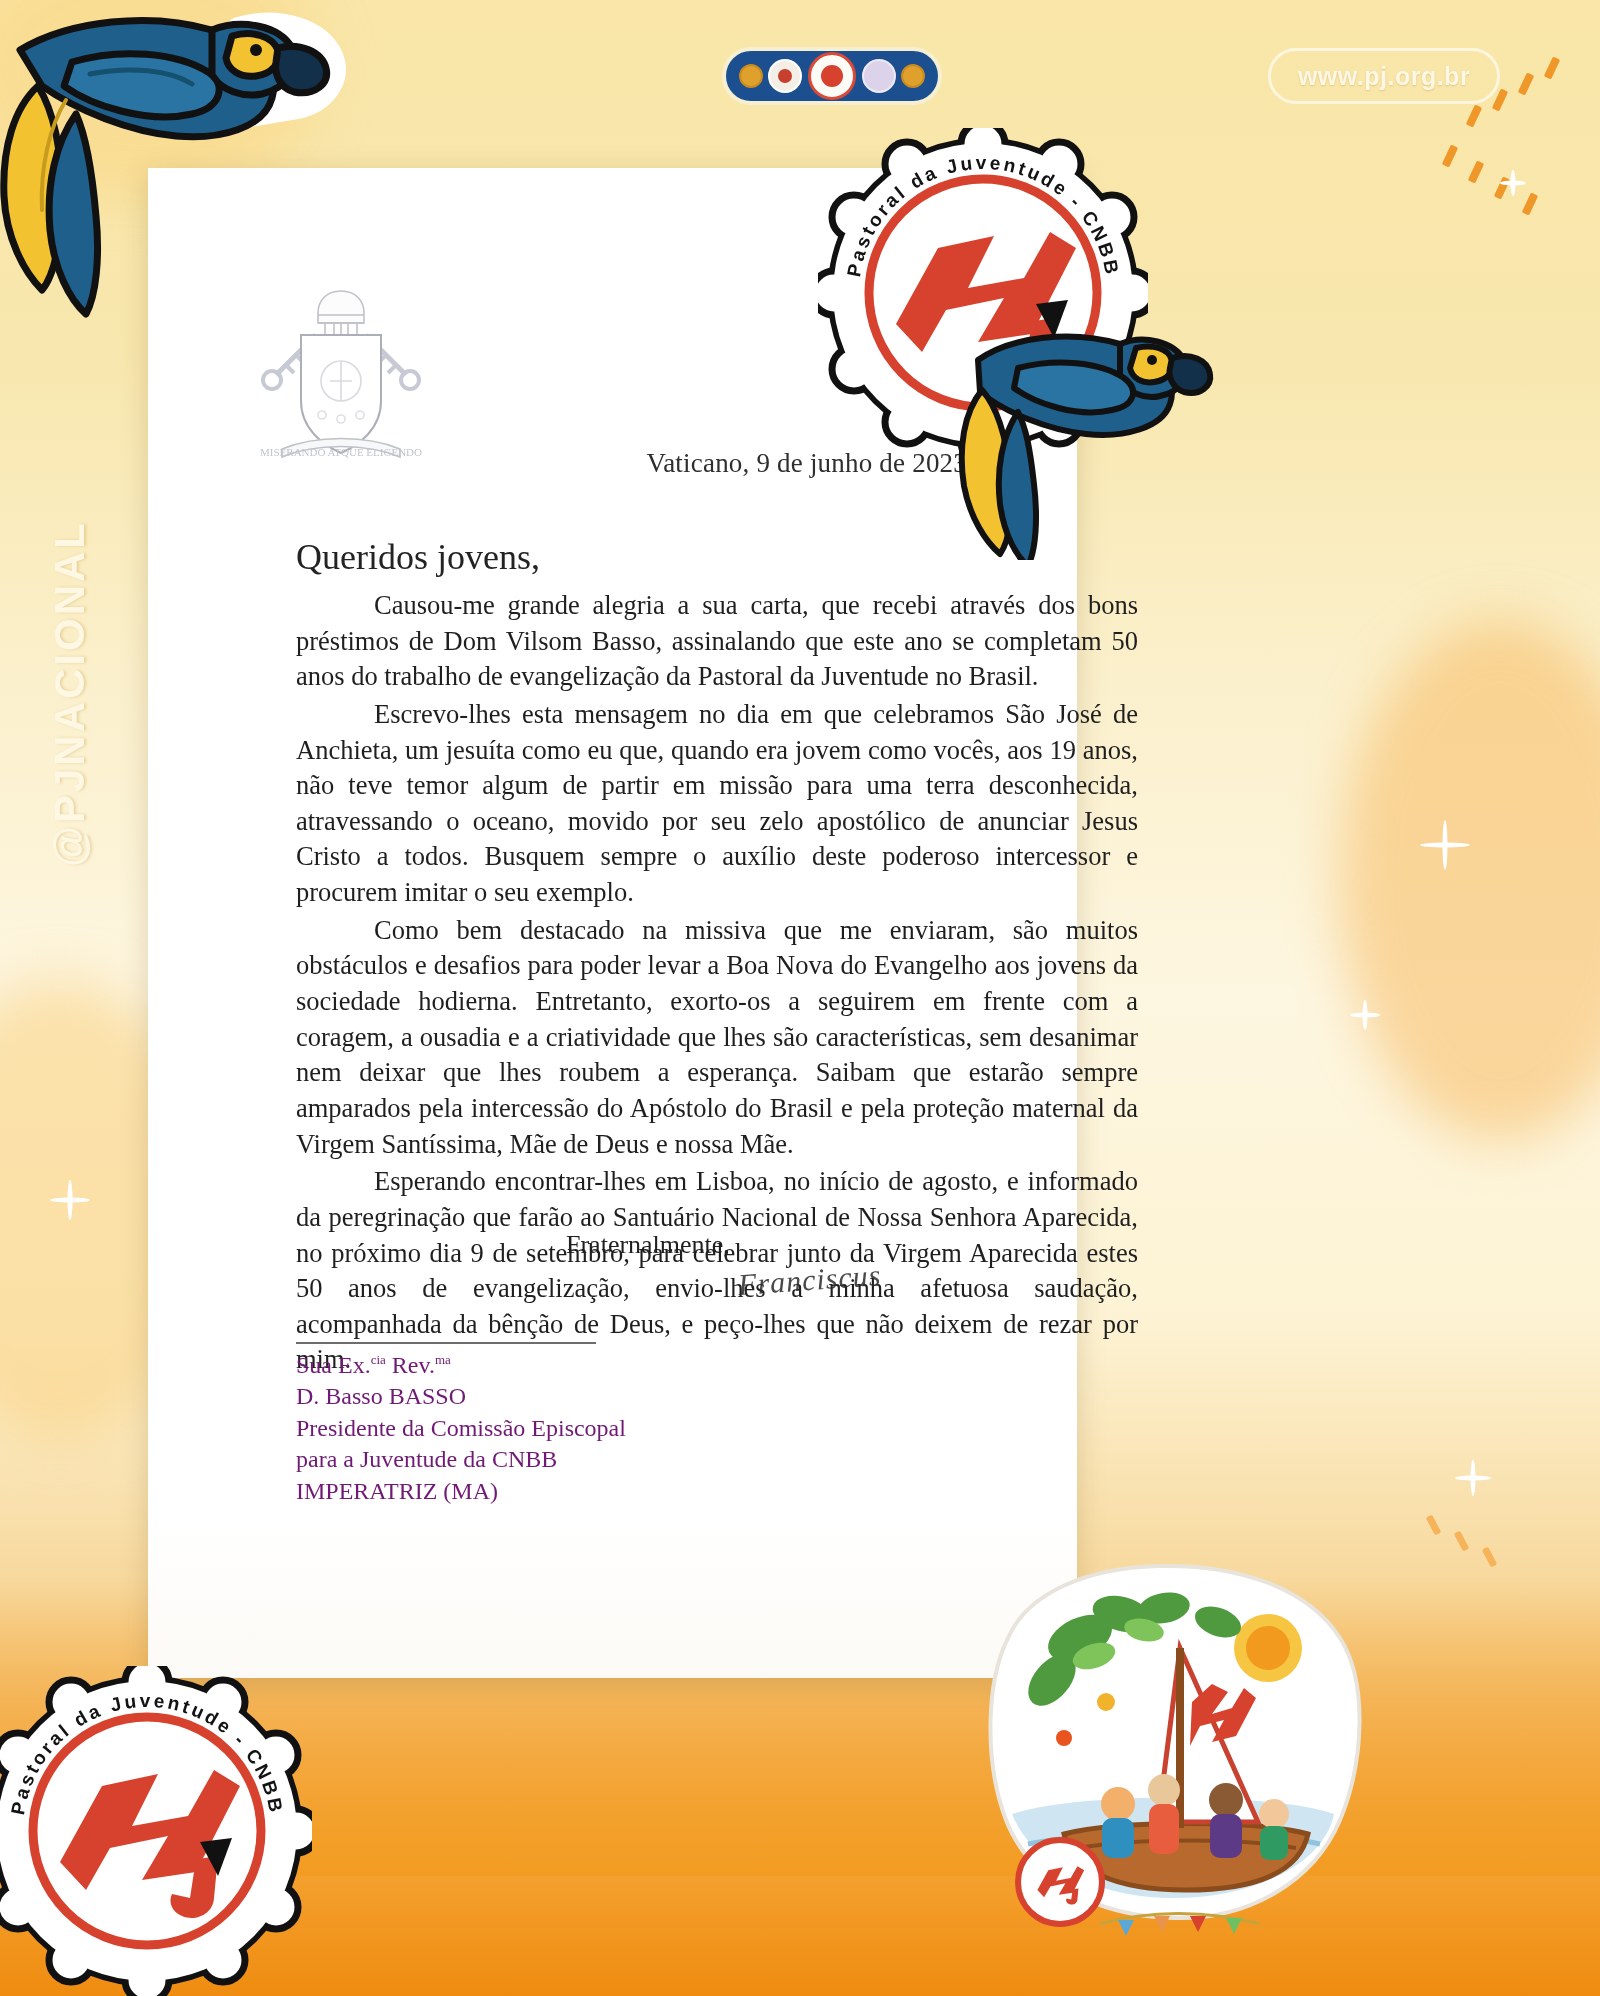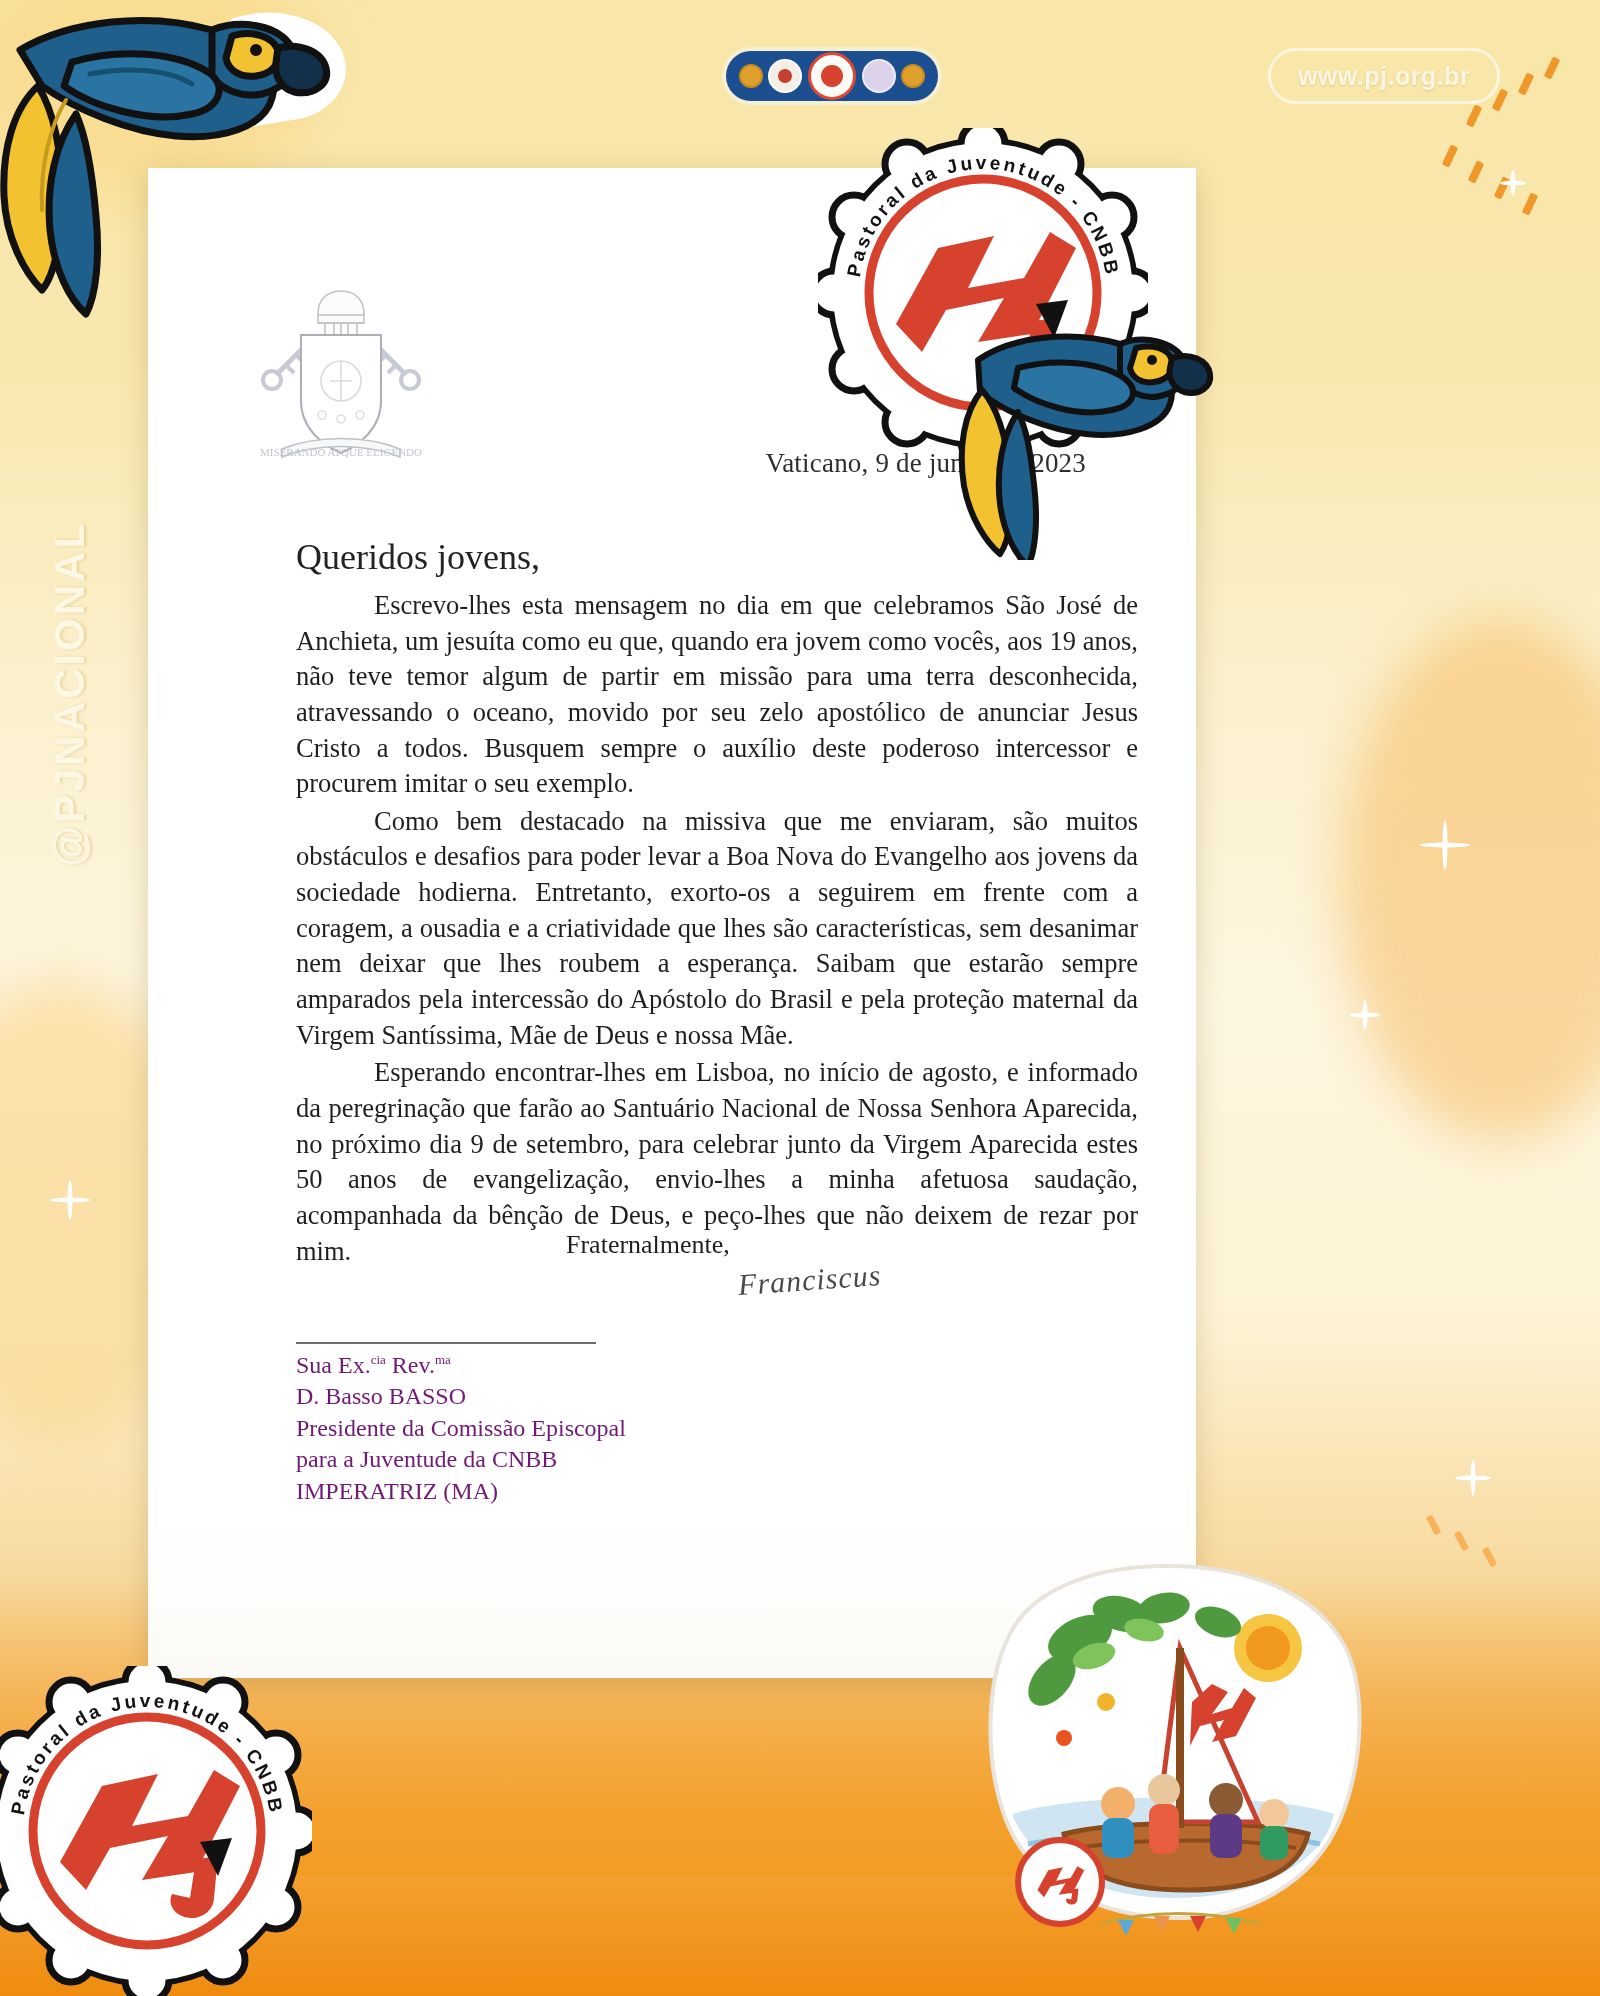--- a/index.html
+++ b/index.html
@@ -79,21 +79,21 @@
     transform:rotate(180deg);
     font-family:"Liberation Sans",sans-serif;
     font-weight:bold;font-size:42px;letter-spacing:3px;
     color:#fdf7e4;
     text-shadow:0 2px 3px rgba(200,155,60,.35);
     white-space:nowrap;
   }
 
   
   #sheet{
-    position:absolute;left:148px;top:168px;width:1048px;height:1510px;
+    position:absolute;left:148px;top:168px;width:929px;height:1510px;
     background:#ffffff;
     box-shadow:0 6px 26px rgba(120,90,30,.22);
   }
   #sheet:after{
     content:"";position:absolute;left:0;right:0;bottom:0;height:170px;
     background:linear-gradient(180deg,rgba(255,255,255,0) 0%,rgba(252,250,246,1) 100%);
     pointer-events:none;
   }
 
   
@@ -225,20 +225,21 @@
       <path d="M26 166 C60 152 110 152 144 166 L144 174 C110 160 60 160 26 174 Z" fill="#f2f3f6" stroke="#8b8f9c"></path>
       <text x="85" y="173" text-anchor="middle" font-size="11" fill="#8e93a1" stroke="none" font-family="Liberation Serif, serif">MISERANDO ATQUE ELIGENDO</text>
     </g>
   </svg>
 
   <div id="dateline">Vaticano, 9 de junho de 2023</div>
 
   <div id="greeting">Queridos jovens,</div>
 
   <div id="body">
+    <p>Causou-me grande alegria a sua carta, que recebi através dos bons préstimos de Dom Vilsom Basso, assinalando que este ano se completam 50 anos do trabalho de evangelização da Pastoral da Juventude no Brasil.</p>
     <p>Escrevo-lhes esta mensagem no dia em que celebramos São José de Anchieta, um jesuíta como eu que, quando era jovem como vocês, aos 19 anos, não teve temor algum de partir em missão para uma terra desconhecida, atravessando o oceano, movido por seu zelo apostólico de anunciar Jesus Cristo a todos. Busquem sempre o auxílio deste poderoso intercessor e procurem imitar o seu exemplo.</p>
     <p>Como bem destacado na missiva que me enviaram, são muitos obstáculos e desafios para poder levar a Boa Nova do Evangelho aos jovens da sociedade hodierna. Entretanto, exorto-os a seguirem em frente com a coragem, a ousadia e a criatividade que lhes são características, sem desanimar nem deixar que lhes roubem a esperança. Saibam que estarão sempre amparados pela intercessão do Apóstolo do Brasil e pela proteção maternal da Virgem Santíssima, Mãe de Deus e nossa Mãe.</p>
     <p>Esperando encontrar-lhes em Lisboa, no início de agosto, e informado da peregrinação que farão ao Santuário Nacional de Nossa Senhora Aparecida, no próximo dia 9 de setembro, para celebrar junto da Virgem Aparecida estes 50 anos de evangelização, envio-lhes a minha afetuosa saudação, acompanhada da bênção de Deus, e peço-lhes que não deixem de rezar por mim.</p>
   </div>
 
   <div id="closing">Fraternalmente,</div>
   <div id="sig">Franciscus</div>
 
   <div id="rule"></div>
   <div id="addressee">

